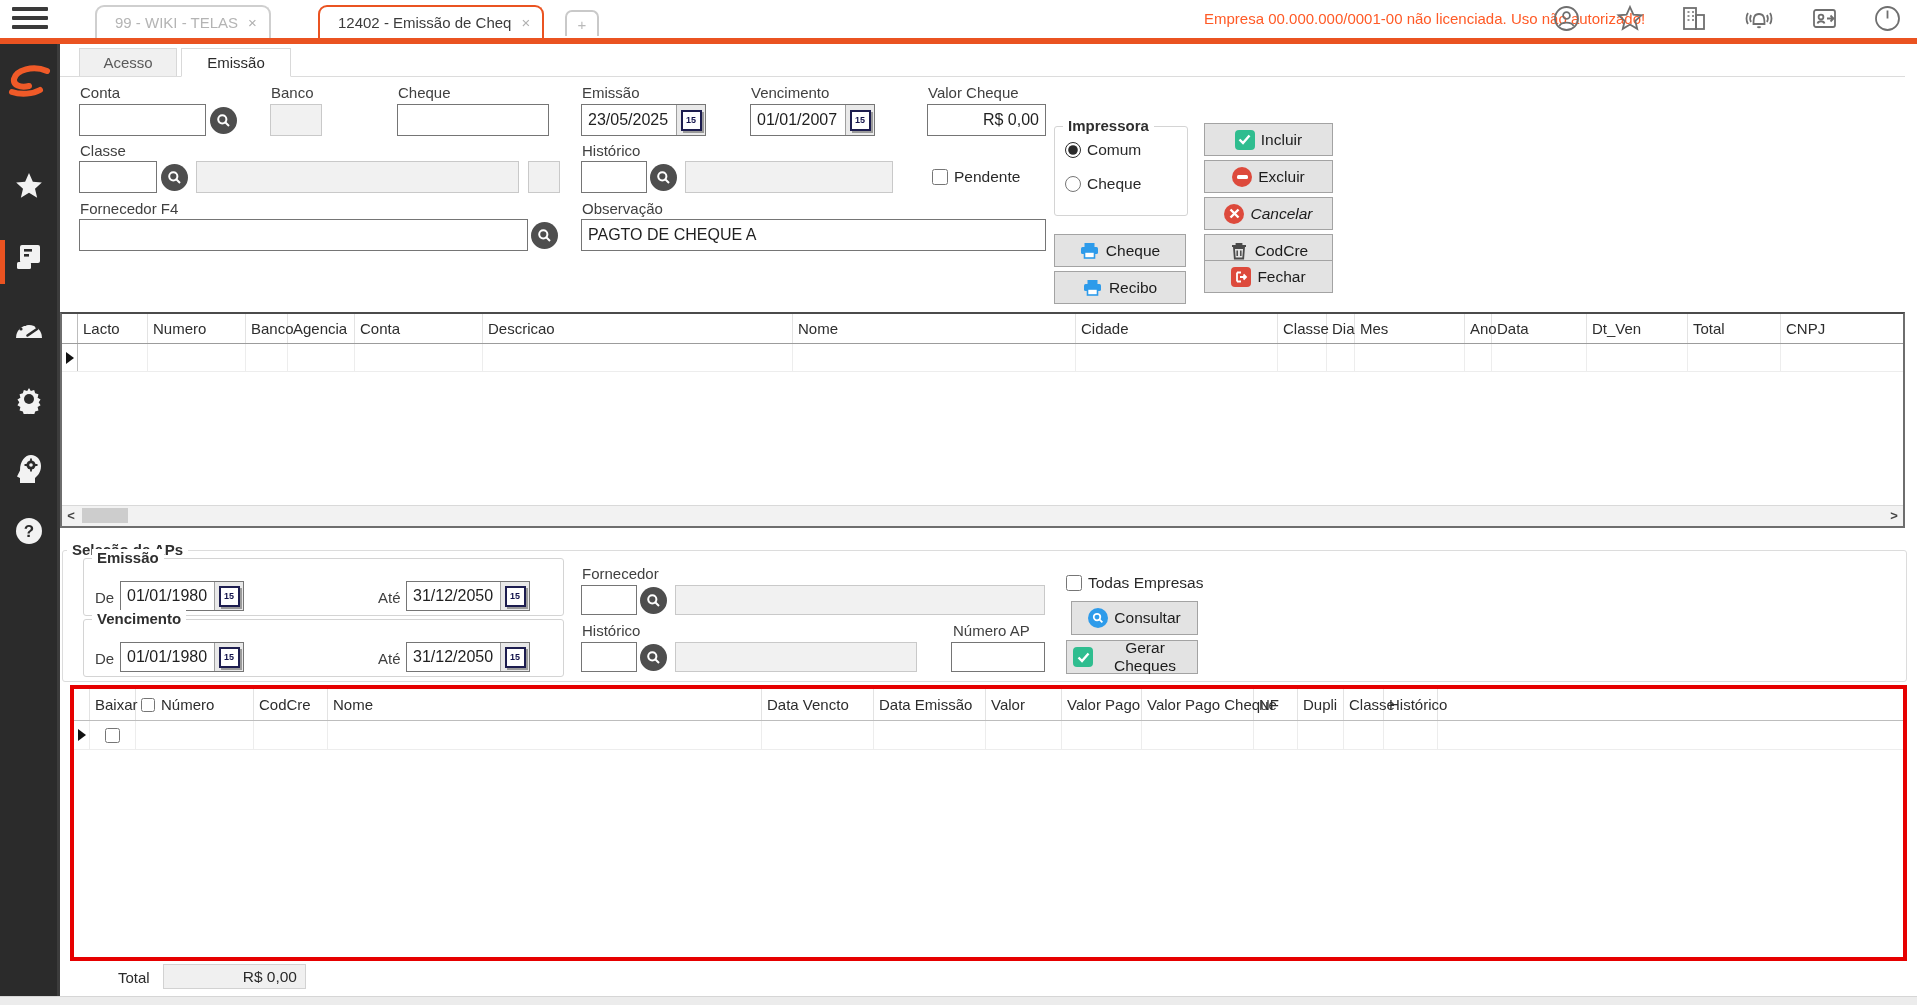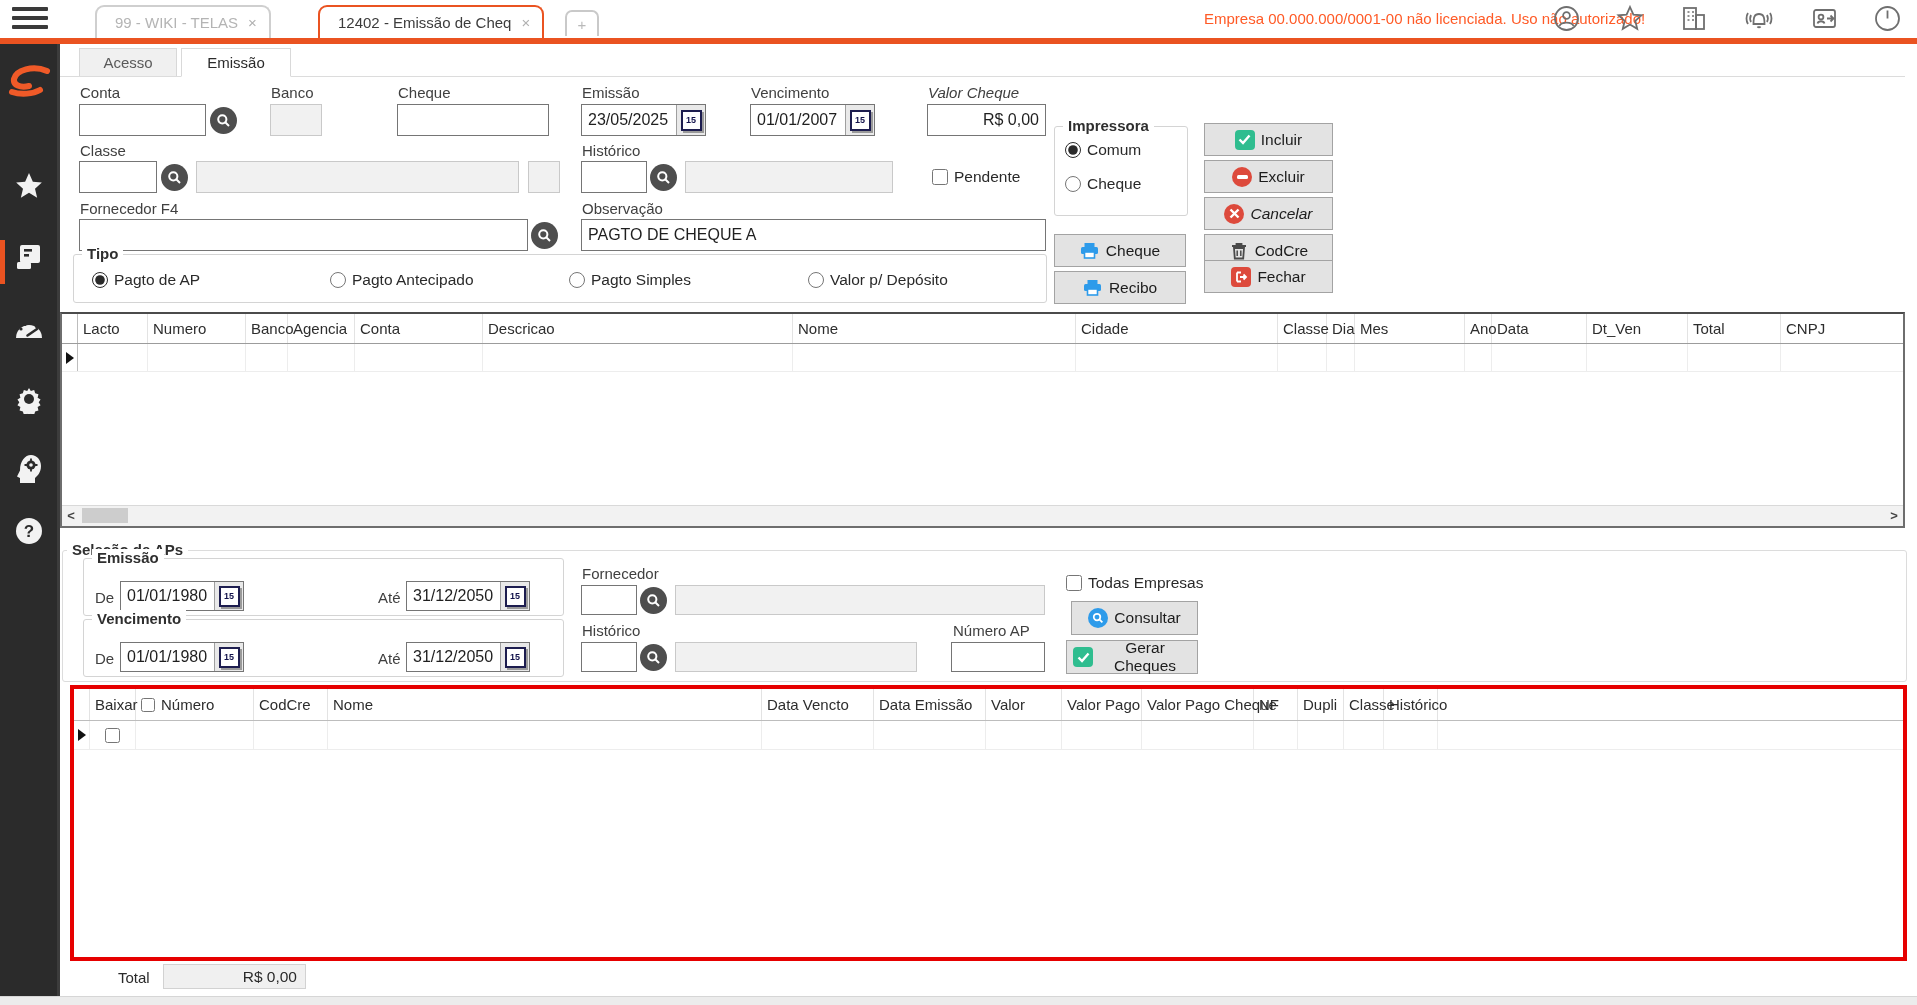--- a/index.html
+++ b/index.html
@@ -230,21 +230,21 @@
   </div>
 
   <span class="lbl" style="left:751px;top:84px;">Vencimento</span>
   <div class="calw" style="left:750px;top:104px;width:125px;height:32px;">
     <input value="01/01/2007" style="">
     <span class="calbtn">
         <span class="calglyph">15</span>
       </span>
   </div>
 
-  <span class="lbl" style="left:928px;top:84px;font-style:italic;">Valor Cheque</span>
+  <span class="lbl" style="left:928px;top:84px;">Valor Cheque</span>
   <input class="inp right" style="left: 927px; top: 104px; width: 119px;" value="R$ 0,00">
 
   <span class="lbl" style="left:80px;top:142px;">Classe</span>
   <input class="inp" style="left: 79px; top: 161px; width: 78px;" value="">
   <span class="srch" style="left:161px;top:164px;">
       <svg width="15" height="15" viewBox="0 0 15 15" fill="none" stroke="#fff" stroke-width="2">
         <circle cx="6.3" cy="6.3" r="4.1"></circle>
         <path d="M9.5 9.5 L13 13"></path>
       </svg>
     </span>
@@ -347,39 +347,20 @@
     <span class="bico">
         <svg width="19" height="17" viewBox="0 0 19 17">
           <rect x="4.5" y="1" width="10" height="4" fill="#2e9bea"></rect>
           <rect x="1" y="5" width="17" height="7" rx="1.5" fill="#2e9bea"></rect>
           <rect x="4.5" y="10" width="10" height="6" fill="#fff" stroke="#2e9bea" stroke-width="1.6"></rect>
         </svg>
       </span>
     <span>Recibo</span>
   </button>
 
-  <div class="grp" style="left:73px;top:254px;width:972px;height:47px;">
-    <span class="grptitle">Tipo</span>
-    <label class="rad" style="left:18px;top:16px;">
-      <input type="radio" name="tipo" checked="" style="">
-        <span>Pagto de AP</span>
-    </label>
-    <label class="rad" style="left:256px;top:16px;">
-      <input type="radio" name="tipo" style="">
-        <span>Pagto Antecipado</span>
-    </label>
-    <label class="rad" style="left:495px;top:16px;">
-      <input type="radio" name="tipo" style="">
-        <span>Pagto Simples</span>
-    </label>
-    <label class="rad" style="left:734px;top:16px;">
-      <input type="radio" name="tipo" style="">
-        <span>Valor p/ Depósito</span>
-    </label>
-  </div>
 
   <div class="grid" style="left:60px;top:312px;width:1845px;height:216px;">
     <div class="ghead">
       <div class="gc selcell" style="width:16px;border-right-color:#bdbdbd;"></div>
       <div class="gc" style="width:70px;">Lacto</div>
       <div class="gc" style="width:98px;">Numero</div>
       <div class="gc" style="width:42px;">Banco</div>
       <div class="gc" style="width:67px;">Agencia</div>
       <div class="gc" style="width:128px;">Conta</div>
       <div class="gc" style="width:310px;">Descricao</div>

